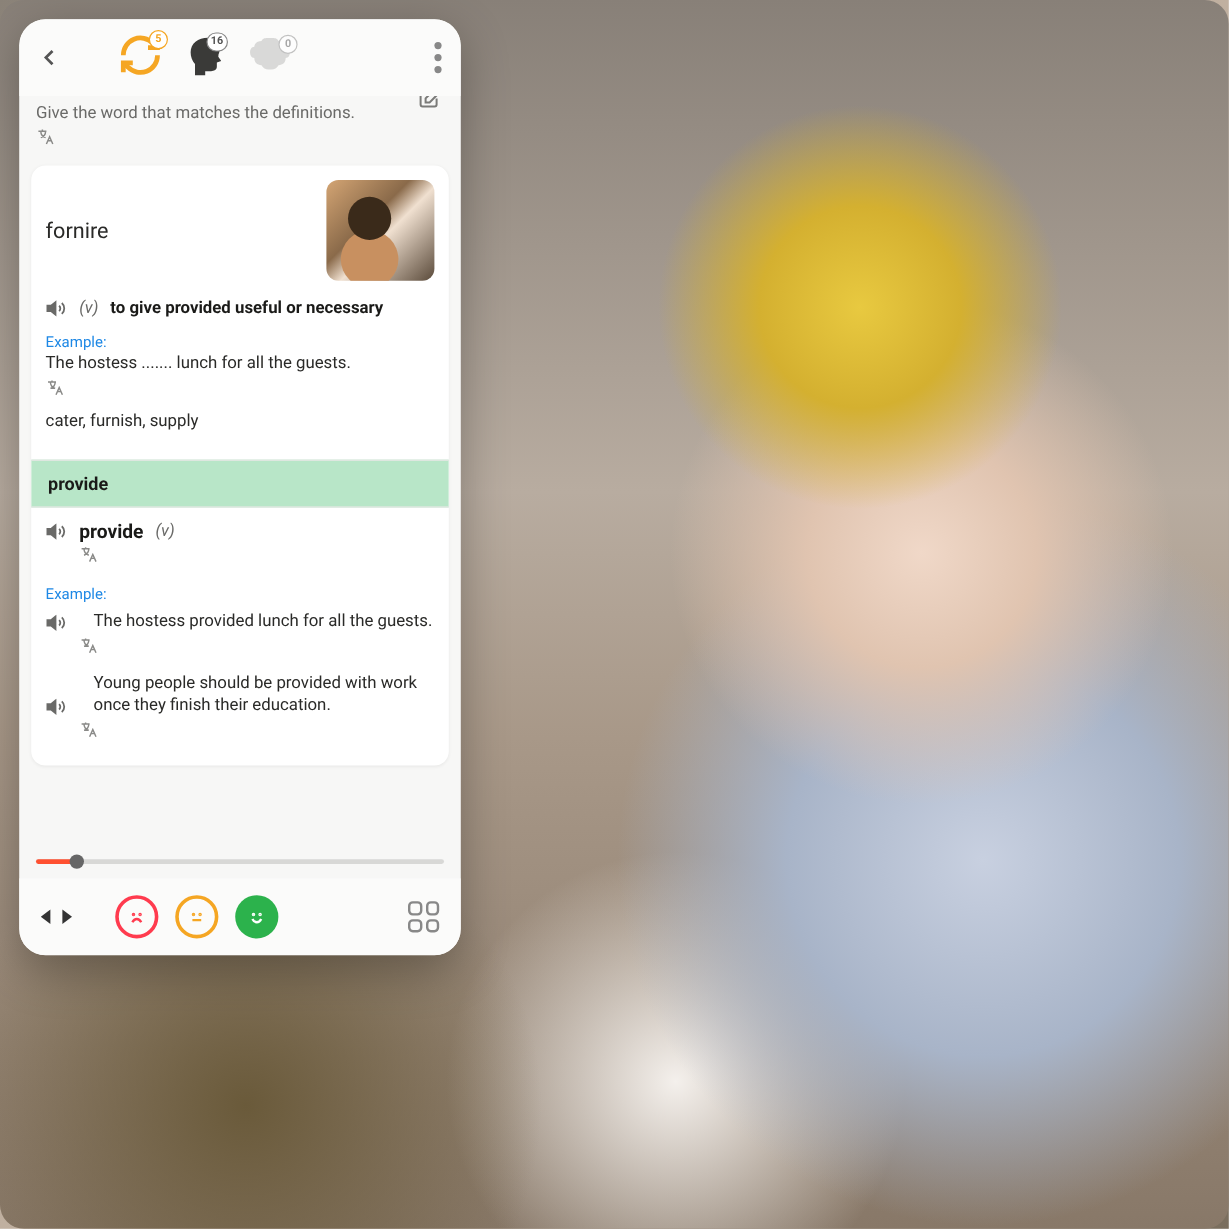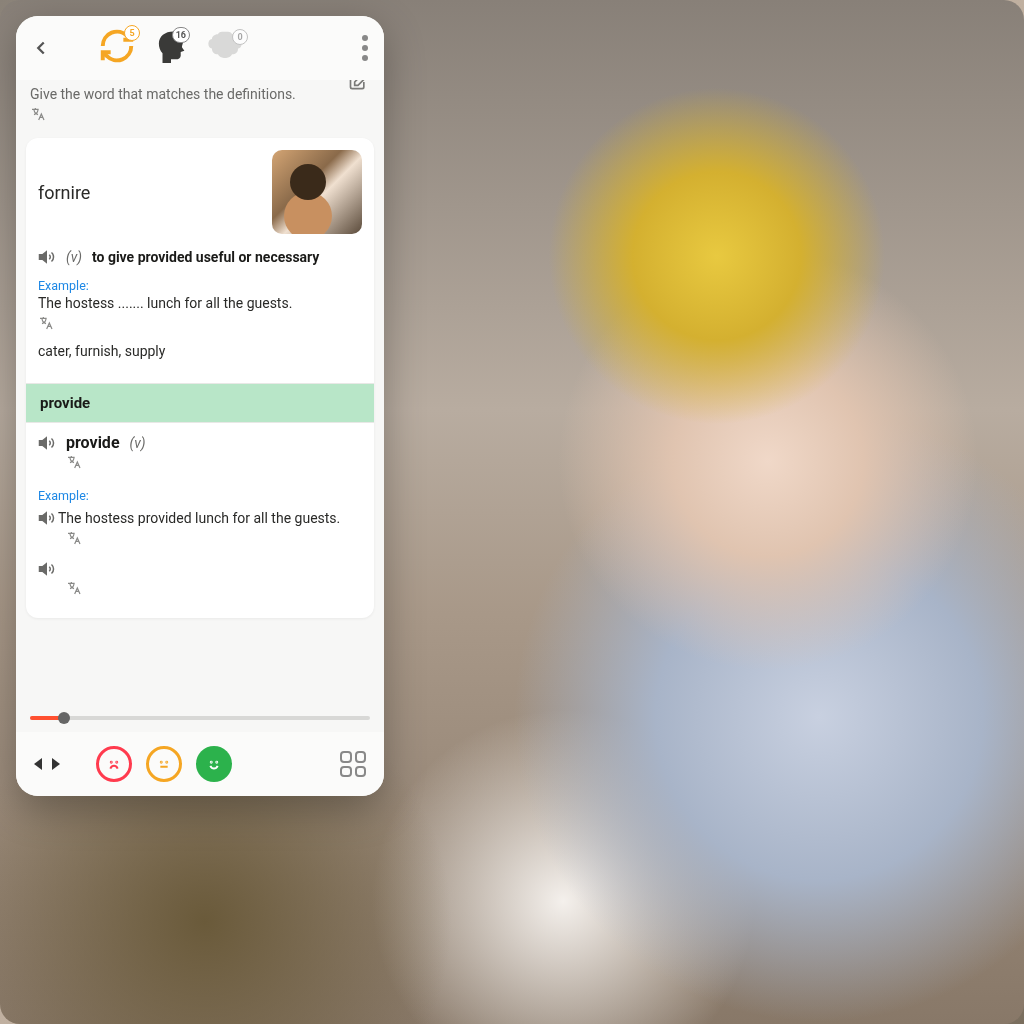--- a/index.html
+++ b/index.html
@@ -106,21 +106,21 @@
   .inline-translate { padding: 0 12px 8px 12px; color:#8a8a88; }
   .answer-bar {
     background:#b8e6c8; padding: 10px 14px; font-weight:700; color:#1a1a18;
     border-top:1px solid #e8e8e6; border-bottom:1px solid #e8e8e6;
     font-size:15px;
   }
   .card2-head {
     display:flex; align-items:center; gap:10px; padding: 10px 12px 2px 12px;
   }
   .card2-word { font-weight:700; font-size:16px; color:#1a1a18; }
-  .ex-row { display:flex; gap:2px; padding: 4px 12px 2px 12px; align-items:center; }
+  .ex-row { display:flex; gap:22px; padding: 4px 12px 2px 12px; align-items:flex-end; }
   .ex-text { font-size:14px; color:#2a2a28; line-height:1.35; }
   .ex-translate { padding-left: 40px; color:#8a8a88; margin-bottom:6px; }
   .content-scroll { flex: 1; overflow:hidden; }
   .progress-row {
     padding: 0 14px; margin-top: auto;
   }
   .progress-track {
     height:4px; background:#d8d8d6; border-radius:2px; position:relative; margin: 8px 0 12px 0;
   }
   .progress-fill { position:absolute; left:0; top:0; height:100%; width:10%; background:#ff5030; border-radius:2px; }
@@ -268,20 +268,21 @@
           </svg>
       </div>
 
       <div class="ex-row">
         <span class="speaker">
           <svg viewBox="0 0 24 24" fill="none" stroke="currentColor" stroke-width="2">
               <path d="M11 5 6 9H2v6h4l5 4V5z" fill="currentColor"></path>
               <path d="M15 9a4 4 0 0 1 0 6M18 6a8 8 0 0 1 0 12"></path>
             </svg>
         </span>
+        <span class="ex-text">Young people should be provided with work once they finish their education.</span>
       </div>
       <div class="ex-translate" style="padding-bottom:12px;">
         <svg width="16" height="16" viewBox="0 0 24 24" fill="none" stroke="currentColor" stroke-width="1.8">
             <path d="M3 5h10M8 3v2M6 5c0 4 3 7 6 8M12 5c0 4-3 7-6 8"></path>
             <path d="M13 21l4-9 4 9M14.5 17h5"></path>
           </svg>
       </div>
     </div>
   </div>
 

